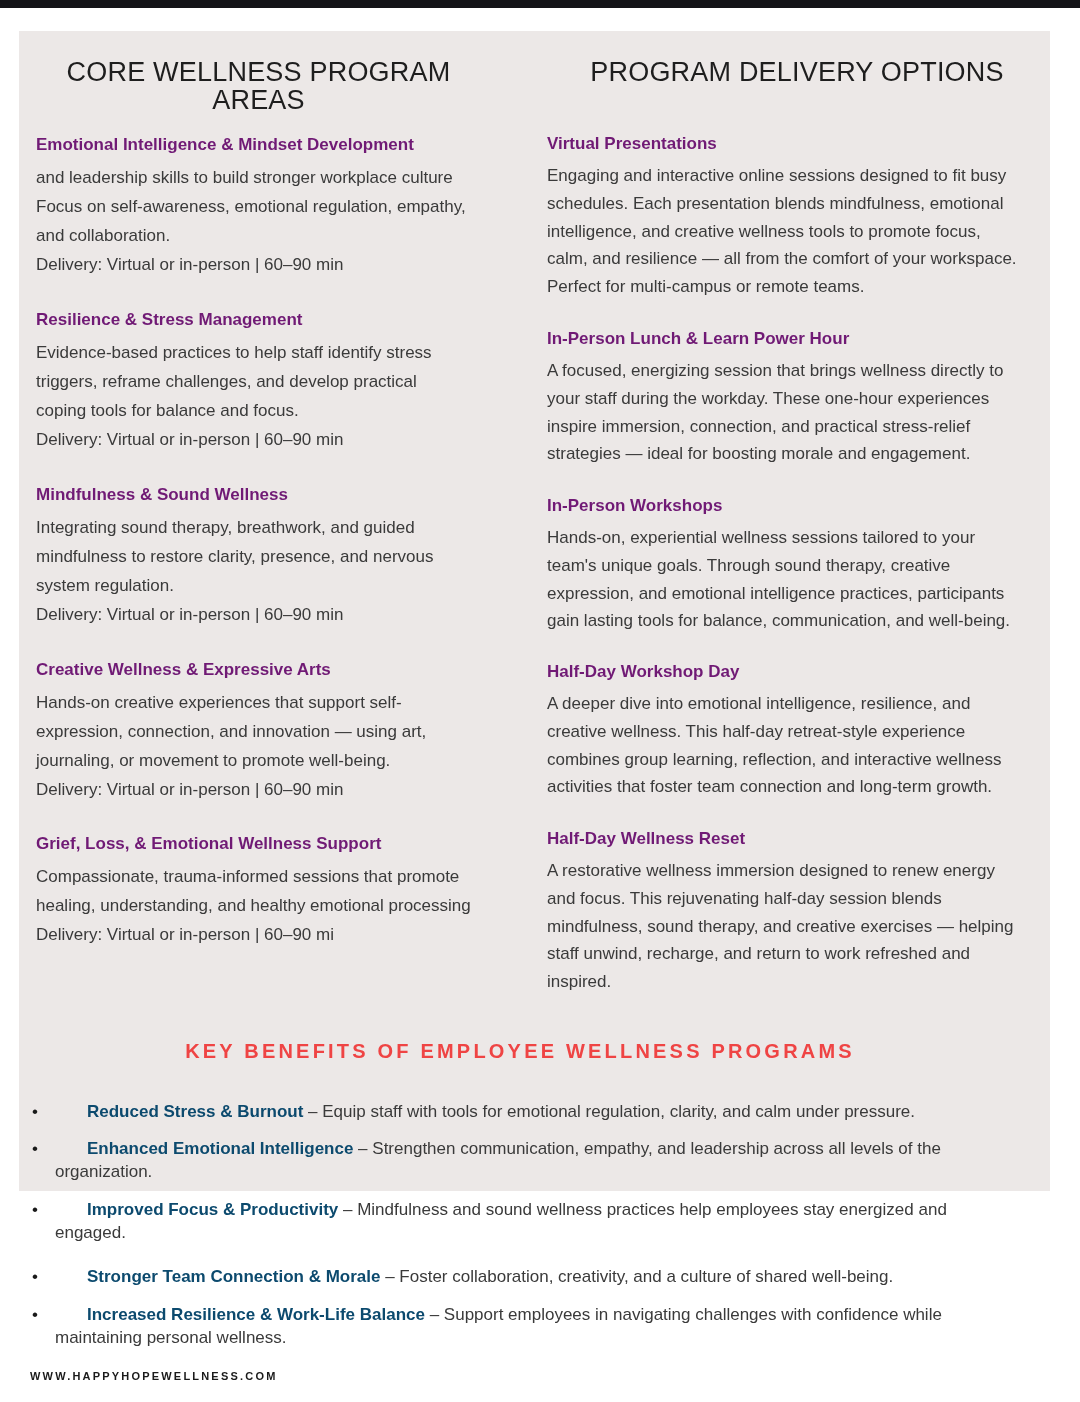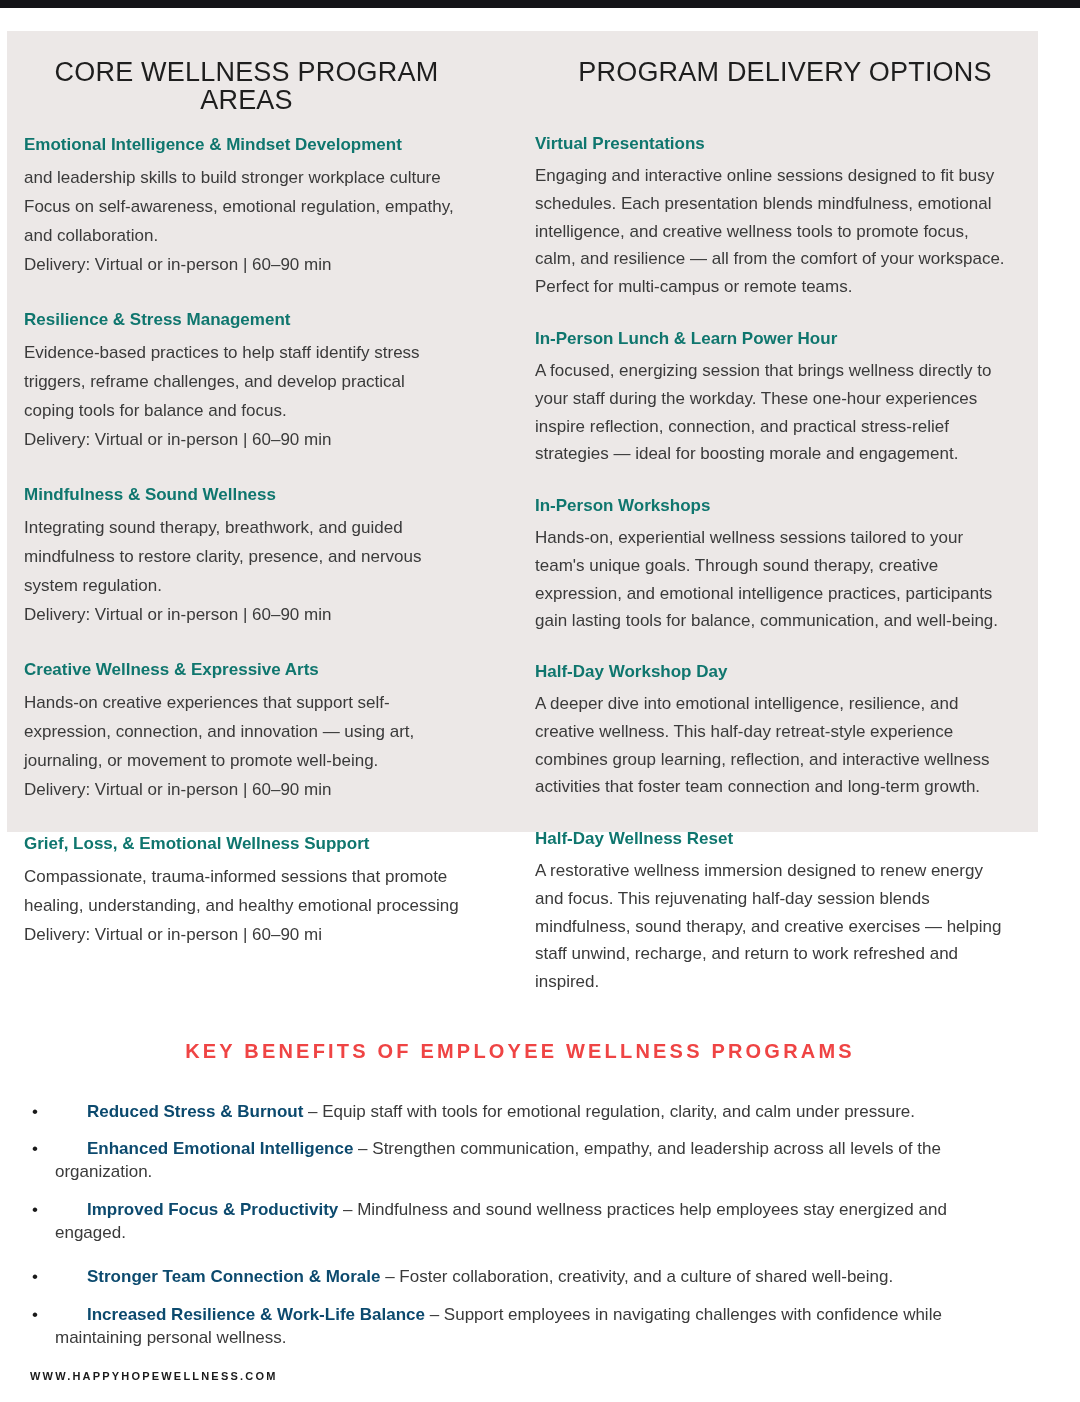--- a/index.html
+++ b/index.html
@@ -1,21 +1,21 @@
 <!DOCTYPE html>
 <html><head>
   <meta charset="utf-8">
   <style>
     * { box-sizing: border-box; margin: 0; padding: 0; }
     html, body { width: 1080px; height: 1402px; background: #ffffff; overflow: hidden; }
     body { position: relative; font-family: "Liberation Sans", sans-serif; color: #2b2b2b; }
 
     .top-bar { position: absolute; left: 0; top: 0; width: 1080px; height: 8px; background: #141418; }
 
-    .panel { position: absolute; left: 7px; top: 31px; width: 1031px; height: 801px; background: #ece8e7; padding-left: 12px; }
+    .panel { position: absolute; left: 19px; top: 31px; width: 1031px; height: 1160px; background: #ece8e7; padding-left: 12px; }
 
     .col { position: absolute; top: 0; }
     .col-left { left: 17px; width: 480px; }
     .col-right { left: 528px; width: 500px; }
 
     .col-title {
       font-family: "Liberation Sans", sans-serif;
       font-weight: 400;
       font-size: 27px;
       line-height: 28px;
@@ -26,21 +26,21 @@
       height: 56px;
     }
     .col-left .col-title { width: 445px; }
     .col-right .col-title { width: 500px; }
 
     .block { position: absolute; left: 0; }
     .block-title {
       font-weight: 700;
       font-size: 17px;
       line-height: 20px;
-      color: #0f766e;
+      color: #701a75;
       height: 28px;
     }
     .block-body {
       font-size: 17px;
       line-height: 29px;
       color: #3a3a3a;
     }
     .col-right .block-body { line-height: 27.8px; }
     .block-delivery {
       font-size: 17px;
@@ -147,21 +147,21 @@
         <div>calm, and resilience — all from the comfort of your workspace.</div>
         <div>Perfect for multi-campus or remote teams.</div>
       </div>
     </div>
 
     <div class="block" style="top:298px;">
       <div class="block-title">In-Person Lunch &amp; Learn Power Hour</div>
       <div class="block-body">
         <div>A focused, energizing session that brings wellness directly to</div>
         <div>your staff during the workday. These one-hour experiences</div>
-        <div>inspire reflection, connection, and practical stress-relief</div>
+        <div>inspire immersion, connection, and practical stress-relief</div>
         <div>strategies — ideal for boosting morale and engagement.</div>
       </div>
     </div>
 
     <div class="block" style="top:465px;">
       <div class="block-title">In-Person Workshops</div>
       <div class="block-body">
         <div>Hands-on, experiential wellness sessions tailored to your</div>
         <div>team's unique goals. Through sound therapy, creative</div>
         <div>expression, and emotional intelligence practices, participants</div>

